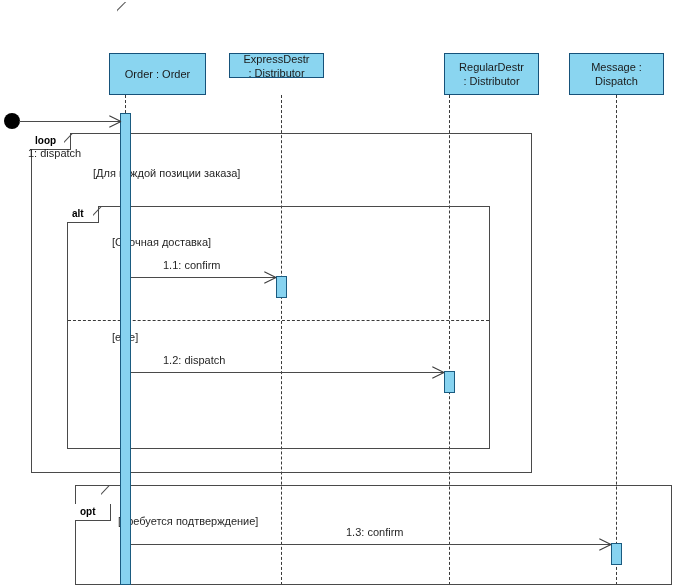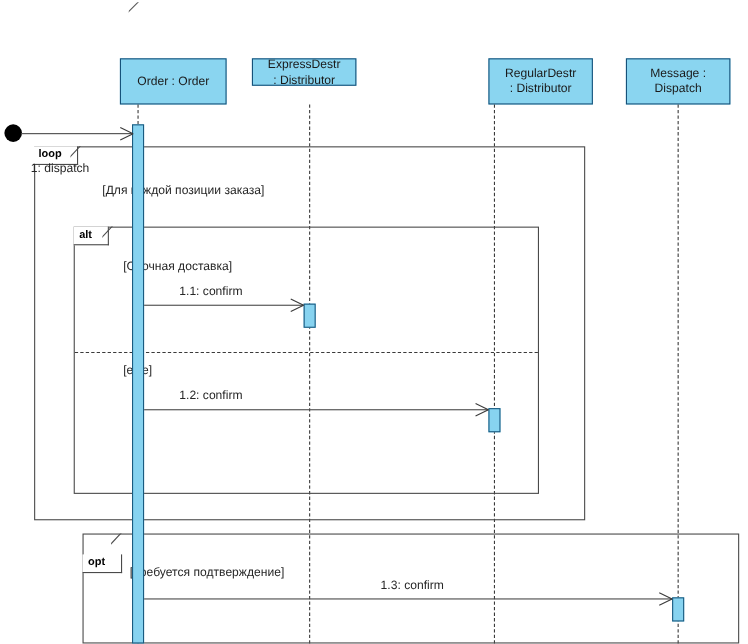--- a/index.html
+++ b/index.html
@@ -258,19 +258,19 @@
   <div class="msg-line" style="left:19px; top:121px; width:102px;"></div>
   <div class="arrow-head" style="left:108px; top:115px;"></div>
   <div class="msg-label" style="left:28px; top:102px;margin-top:45px;">1: dispatch</div>
 
   <div class="msg-line" style="left:131px; top:277px; width:145px;"></div>
   <div class="arrow-head" style="left:263px; top:271px;"></div>
   <div class="msg-label" style="left:163px; top:259px;">1.1: confirm</div>
 
   <div class="msg-line" style="left:131px; top:372px; width:313px;"></div>
   <div class="arrow-head" style="left:431px; top:366px;"></div>
-  <div class="msg-label" style="left:163px; top:354px;">1.2: confirm</div>
+  <div class="msg-label" style="left:163px; top:354px;">1.2: dispatch</div>
 
   <div class="msg-line" style="left:131px; top:544px; width:480px;"></div>
   <div class="arrow-head" style="left:598px; top:538px;"></div>
   <div class="msg-label" style="left:330px; top:526px;margin-left:16px;">1.3: confirm</div>
 
 </div>
 
 </body></html>

